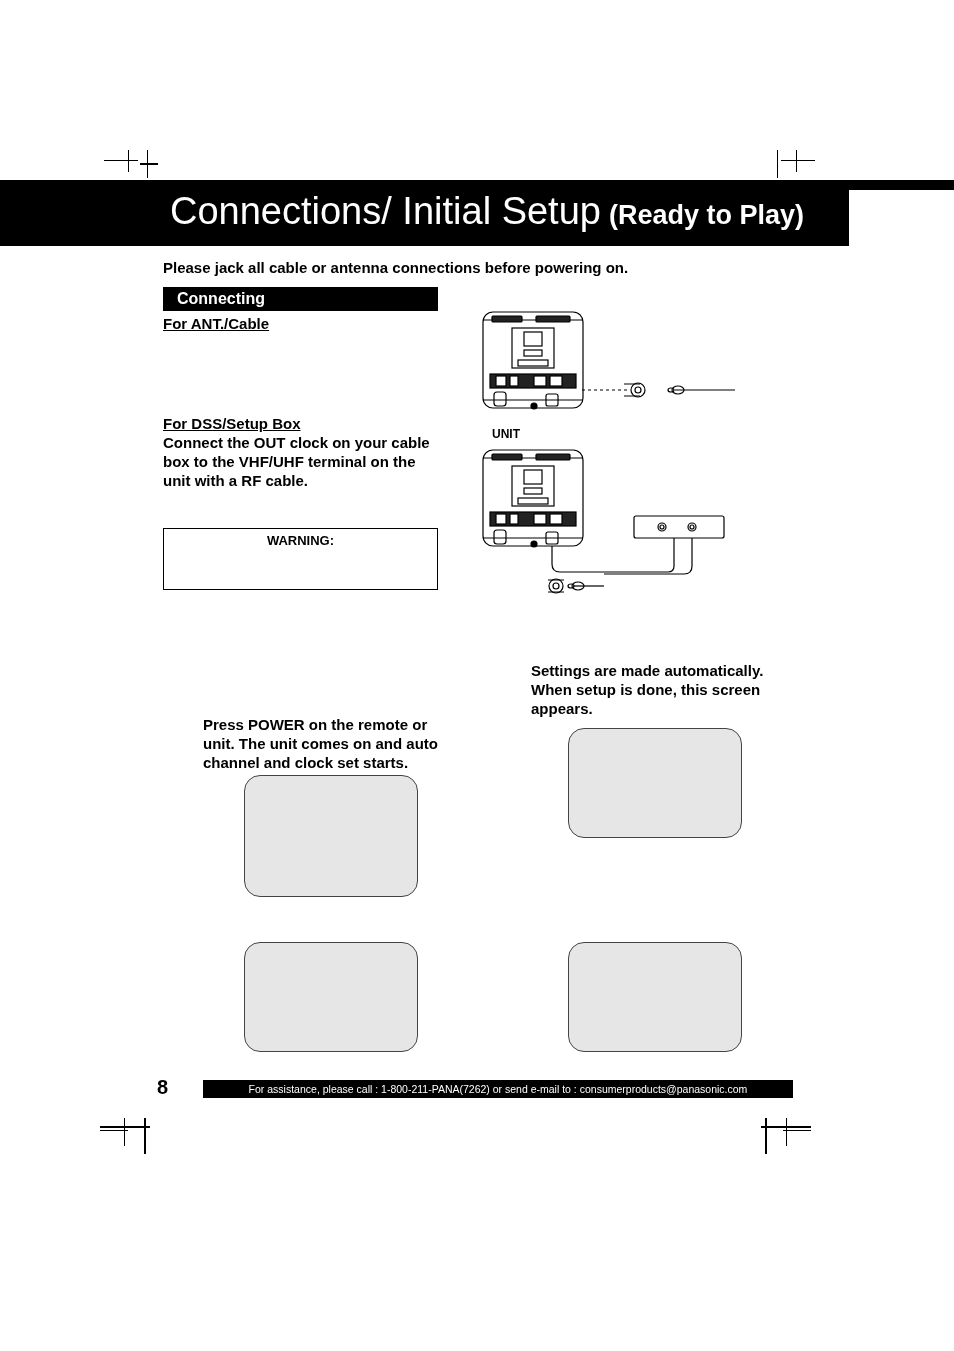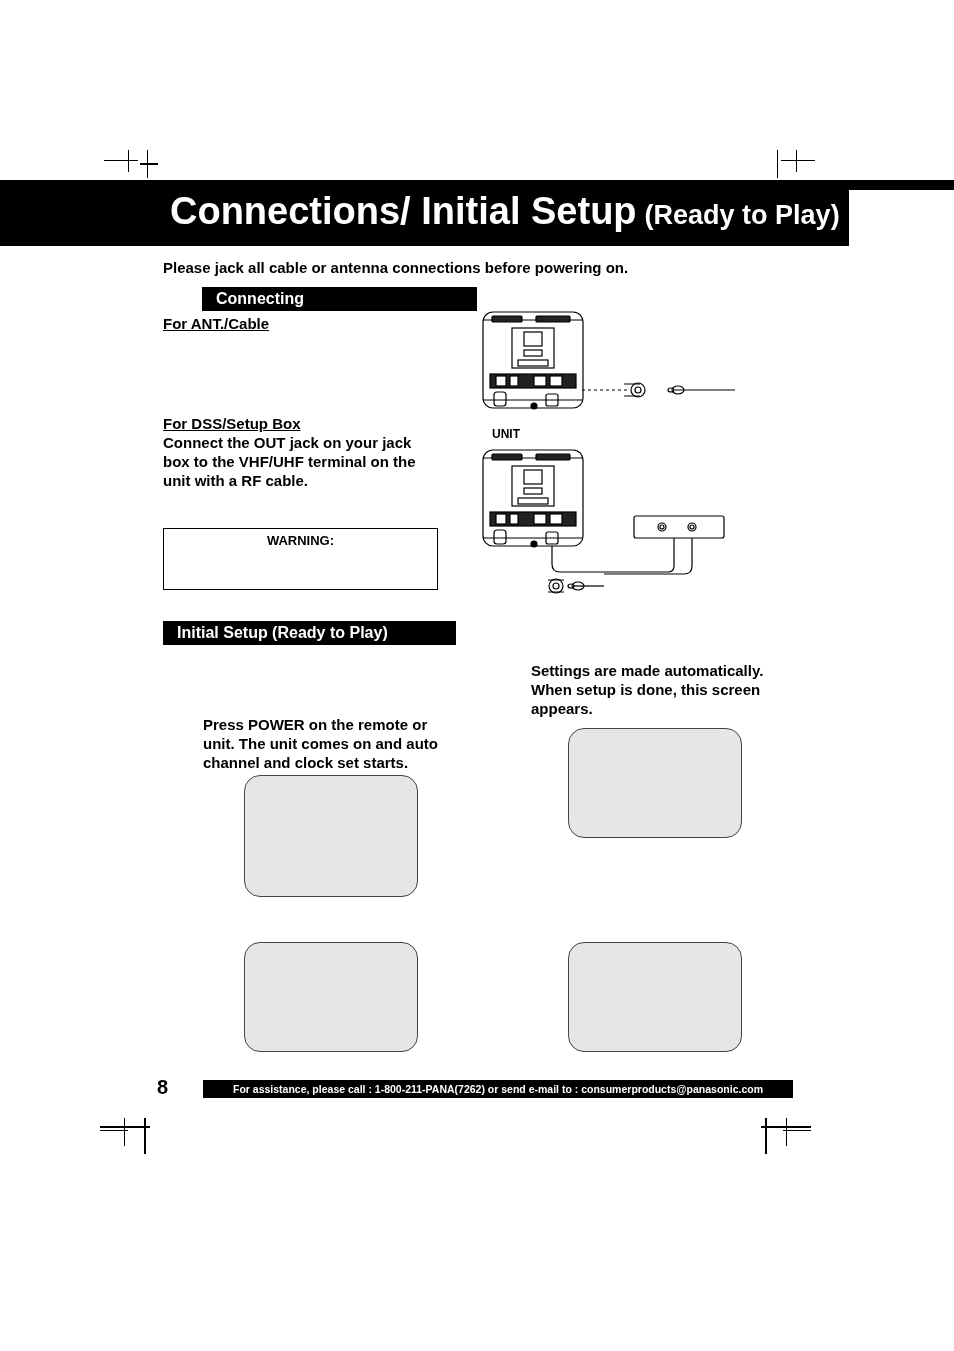--- a/index.html
+++ b/index.html
@@ -23,36 +23,36 @@
 
   
   .top-stripe {
     position:absolute; top:180px; left:0; width:954px; height:10px; background:#000;
   }
   .title-band {
     position:absolute; top:190px; left:100px; right:105px; height:56px; background:#000;
     color:#fff;
     display:flex; align-items:baseline; padding-left:70px;
   }
-  .title-band .big { font-size:38px; font-weight:bold; letter-spacing:0px; }
+  .title-band .big { font-size:38px; font-weight:normal; letter-spacing:0px; }
   .title-band .small{ font-size:27px; font-weight:bold; margin-left:8px; }
   .title-left-notch {
     position:absolute; top:190px; left:0; width:100px; height:56px; background:#000;
   }
   .title-left-notch::after{
     content:""; position:absolute; left:100px; top:0; width:0; height:0;
   }
   .intro {
     position:absolute; top:259px; left:163px; font-size:15px; font-weight:bold;
   }
   .sect-label {
     position:absolute; background:#000; color:#fff; font-weight:bold;
     font-size:16px; padding:3px 10px 3px 14px;
   }
-  .sect-connecting { top:287px; left:163px; width:275px;margin-left:39px; }
+  .sect-connecting { top:287px; left:163px; width:275px; }
   .sect-initial    { top:621px; left:163px; width:293px; }
 
   .body-bold { font-weight:bold; font-size:15px; line-height:1.25; position:absolute; }
   .underline { text-decoration: underline; }
 
   .warn-box {
     position:absolute; left:163px; top:528px; width:275px; height:62px;
     border:1px solid #000; padding:4px 6px; font-size:13px; font-weight:bold;text-align:center;
   }
 
@@ -64,21 +64,21 @@
   .screen-box {
     position:absolute; width:174px; height:110px; background:#e6e6e6;
     border:1px solid #444; border-radius:16px;
   }
   .screen-box.tall { height:122px; }
 
   
   .page-num { position:absolute; left:157px; top:1076px; font-weight:bold; font-size:20px;}
   .footer-bar {
     position:absolute; left:203px; top:1080px; width:590px; height:18px;
-    background:#000; color:#fff; font-size:10.5px; font-weight:bold;
+    background:#000; color:#fff; font-size:10.5px; font-weight:normal;
     display:flex; align-items:center; justify-content:center;
   }
   
   .brkt { position:absolute; width:28px; height:28px; }
   .brkt span { position:absolute; background:#000;}
 </style>
 </head>
 <body>
 <div class="page">
 
@@ -98,21 +98,21 @@
   <span class="small">(Ready to Play)</span>
 </div>
 
 <div class="intro body-bold">Please jack all cable or antenna connections before powering on.</div>
 
 <div class="sect-label sect-connecting">Connecting</div>
 
 <div class="body-bold underline" style="top:315px; left:163px;">For ANT./Cable</div>
 
 <div class="body-bold underline" style="top:415px; left:163px;">For DSS/Setup Box</div>
-<div class="body-bold" style="top:434px; left:163px; width:270px;">Connect the OUT jack on your jack box to the VHF/UHF terminal on the unit with a RF cable.</div>
+<div class="body-bold" style="top:434px; left:163px; width:270px;">Connect the OUT clock on your cable box to the VHF/UHF terminal on the unit with a RF cable.</div>
 
 <div class="warn-box">
   <span>WARNING:</span>
 </div>
 
 <svg class="device-svg" style="left:478px; top:306px;" width="270" height="110" viewBox="0 0 270 110">
   <g stroke="#000" stroke-width="1.2" fill="none">
 
     <rect x="5" y="6" width="100" height="96" rx="10"></rect>
     <path d="M5 14 h100 M5 94 h100"></path>
@@ -180,21 +180,20 @@
 
     <path d="M70 136 h16 M70 148 h16"></path>
     <circle cx="78" cy="142" r="7"></circle>
         <circle cx="78" cy="142" r="3"></circle>
     <path d="M96 142 h30"></path>
     <ellipse cx="100" cy="142" rx="6" ry="4"></ellipse>
     <ellipse cx="93" cy="142" rx="3" ry="2"></ellipse>
   </g>
 </svg>
 
-<div class="sect-label sect-initial">Initial Setup (Ready to Play)</div>
 
 <div class="body-bold" style="top:716px; left:203px; width:260px;">Press POWER on the remote or unit. The unit comes on and auto channel and clock set starts.</div>
 <div class="body-bold" style="top:662px; left:531px; width:240px;">Settings are made automatically. When setup is done, this screen appears.</div>
 
 <div class="screen-box tall" style="left:244px; top:775px;"></div>
 <div class="screen-box" style="left:568px; top:728px;"></div>
 <div class="screen-box" style="left:244px; top:942px;"></div>
 <div class="screen-box" style="left:568px; top:942px;"></div>
 
 <div class="page-num">8</div>

